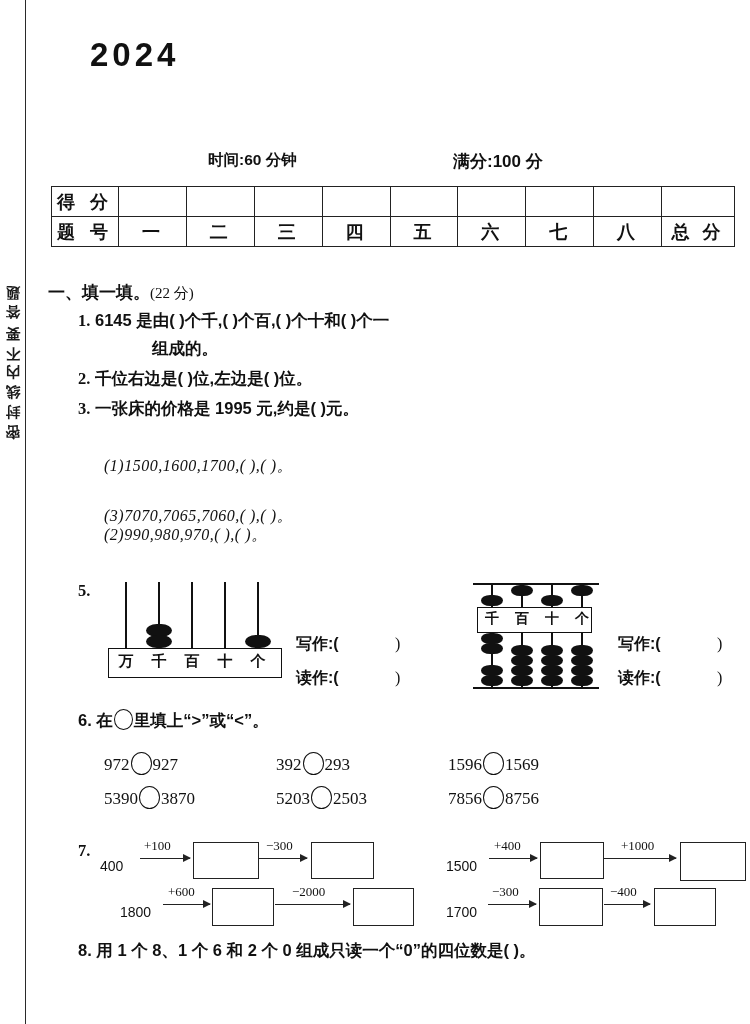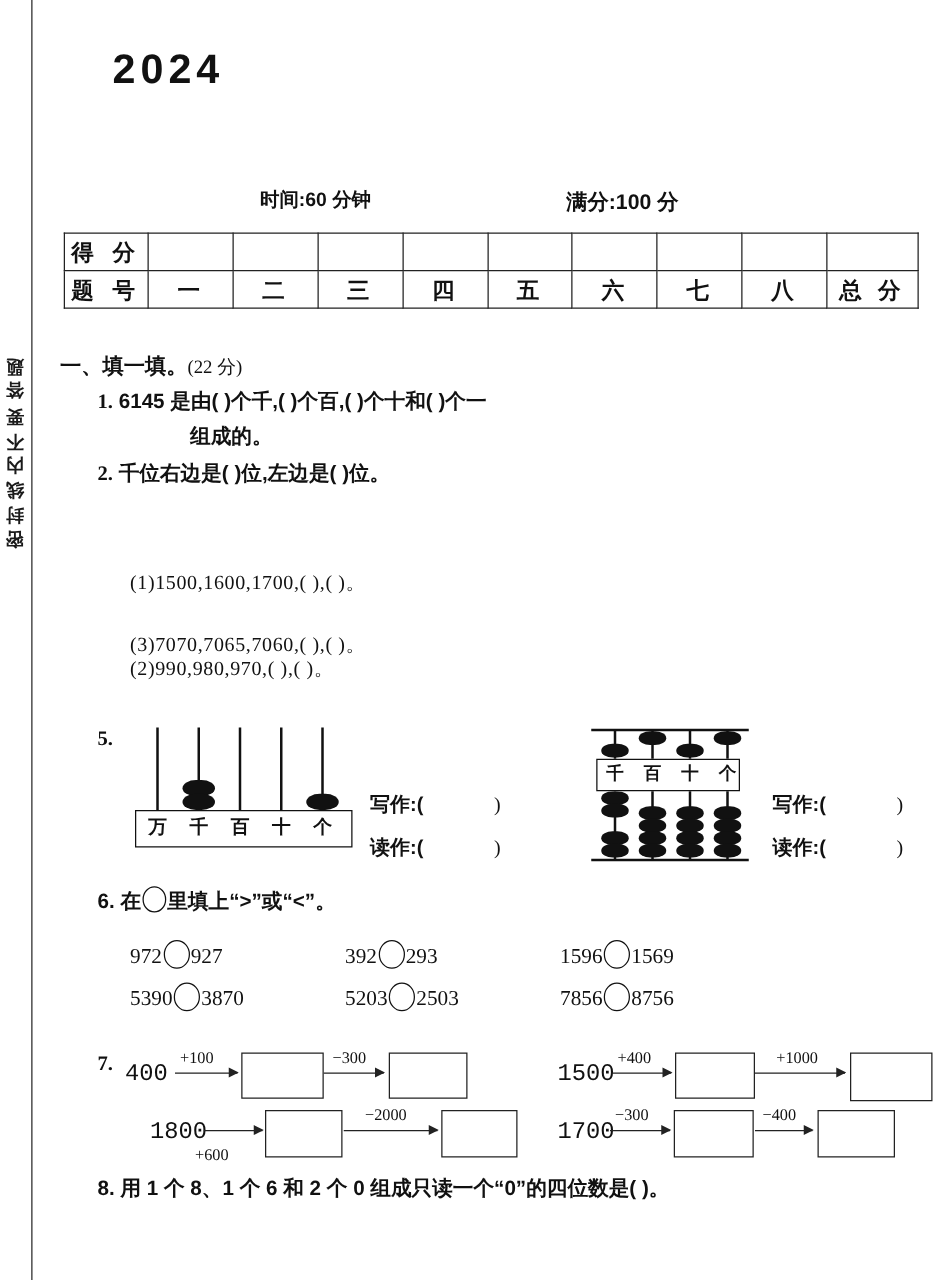--- a/index.html
+++ b/index.html
@@ -74,21 +74,21 @@
      font-weight:bold;white-space:nowrap;}
   .q .num{font-family:"Liberation Serif","DejaVu Serif",serif;font-weight:bold;}
 
   .q1a{left:30px;top:310px;}
   .q1b{left:56px;top:338px;margin-left:48px;}
   .q2{left:30px;top:368px;}
   .q3{left:30px;top:398px;}
   .q4{left:30px;top:428px;}
 
   .seqrow{position:absolute;left:56px;font-size:16px;
-          font-family:"Liberation Serif","DejaVu Serif",serif;white-space:nowrap;letter-spacing:0.5px;}
+          font-family:"Liberation Serif","DejaVu Serif",serif;white-space:nowrap;letter-spacing:0.5px;font-style:italic;}
   .s1{top:456px;} .s2{top:481px;margin-top:44px;} .s3{top:506px;} .s4{top:531px;}
 
   
   .q5num{position:absolute;left:30px;top:581px;font-size:16.5px;font-weight:bold;
          font-family:"Liberation Serif","DejaVu Serif",serif;}
 
   .abx1{position:absolute;left:60px;top:582px;width:180px;height:110px;}
   .rod{position:absolute;width:1.8px;background:#111;top:0;height:72px;}
   .abx1 .base{position:absolute;left:0;top:66px;width:172px;height:28px;border:1.8px solid #111;background:#fff;}
   .abx1 .lbl{position:absolute;top:70px;font-size:15px;font-weight:bold;width:28px;text-align:center;
@@ -118,21 +118,21 @@
   .cmp{position:absolute;font-size:17px;font-family:"Liberation Serif","DejaVu Serif",serif;white-space:nowrap;}
   .cmp .o{display:inline-block;width:19px;height:21px;border:1.6px solid #111;border-radius:50%;
           vertical-align:-5px;margin:0 1px;}
   .r1c1{left:56px;top:752px;} .r1c2{left:228px;top:752px;} .r1c3{left:400px;top:752px;}
   .r2c1{left:56px;top:786px;} .r2c2{left:228px;top:786px;} .r2c3{left:400px;top:786px;}
 
   
   .q7num{position:absolute;left:30px;top:841px;font-size:16.5px;font-weight:bold;
          font-family:"Liberation Serif","DejaVu Serif",serif;}
   .flow{position:absolute;height:44px;}
-  .flow .start{position:absolute;top:10px;font-size:19px;font-family:Liberation Mono, monospace;}
+  .flow .start{position:absolute;top:20px;font-size:14px;font-family:Liberation Sans, sans-serif;}
   .flow .op{position:absolute;font-size:13px;font-family:"Liberation Serif","DejaVu Serif",serif;}
   .flow .arr{position:absolute;height:1.4px;background:#222;}
   .flow .arr:after{content:"";position:absolute;right:-1px;top:-3.6px;border-left:8px solid #222;
                    border-top:4px solid transparent;border-bottom:4px solid transparent;}
   .flow .box{position:absolute;border:1.4px solid #222;background:#fff;}
 
   .f1{left:52px;top:838px;width:330px;}
   .f2{left:398px;top:838px;width:340px;}
   .f3{left:72px;top:884px;width:320px;}
   .f4{left:398px;top:884px;width:330px;}
@@ -197,20 +197,24 @@
     </div>
     <div class="q q1b">
       <span>组成的。</span>
     </div>
 
     <div class="q q2">
       <span class="num">2.</span>
       <span>千位右边是(        )位,左边是(        )位。</span>
     </div>
 
+    <div class="q q3">
+      <span class="num">3.</span>
+      <span>一张床的价格是 1995 元,约是(        )元。</span>
+    </div>
 
 
     <div class="seqrow s1">(1)1500,1600,1700,(        ),(        )。</div>
     <div class="seqrow s2">(2)990,980,970,(        ),(        )。</div>
     <div class="seqrow s3">(3)7070,7065,7060,(        ),(        )。</div>
 
     <div class="q5num">5.</div>
 
     <div class="abx1">
       <div class="rod" style="left:17px;"></div>
@@ -331,21 +335,21 @@
       <div class="op" style="left:48px;top:0;">+400</div>
       <div class="arr" style="left:43px;top:20px;width:48px;"></div>
       <div class="box" style="left:94px;top:4px;width:62px;height:35px;"></div>
       <div class="op" style="left:175px;top:0;">+1000</div>
       <div class="arr" style="left:158px;top:20px;width:72px;"></div>
       <div class="box" style="left:234px;top:4px;width:64px;height:37px;"></div>
     </div>
 
     <div class="flow f3">
       <div class="start" style="left:0;">1800</div>
-      <div class="op" style="left:36px;top:0;margin-top:32px;">+600</div>
+      <div class="op" style="left:48px;top:0;">+600</div>
       <div class="arr" style="left:43px;top:20px;width:47px;"></div>
       <div class="box" style="left:92px;top:4px;width:60px;height:36px;"></div>
       <div class="op" style="left:172px;top:0;">−2000</div>
       <div class="arr" style="left:155px;top:20px;width:75px;"></div>
       <div class="box" style="left:233px;top:4px;width:59px;height:36px;"></div>
     </div>
 
     <div class="flow f4">
       <div class="start" style="left:0;">1700</div>
       <div class="op" style="left:46px;top:0;">−300</div>

